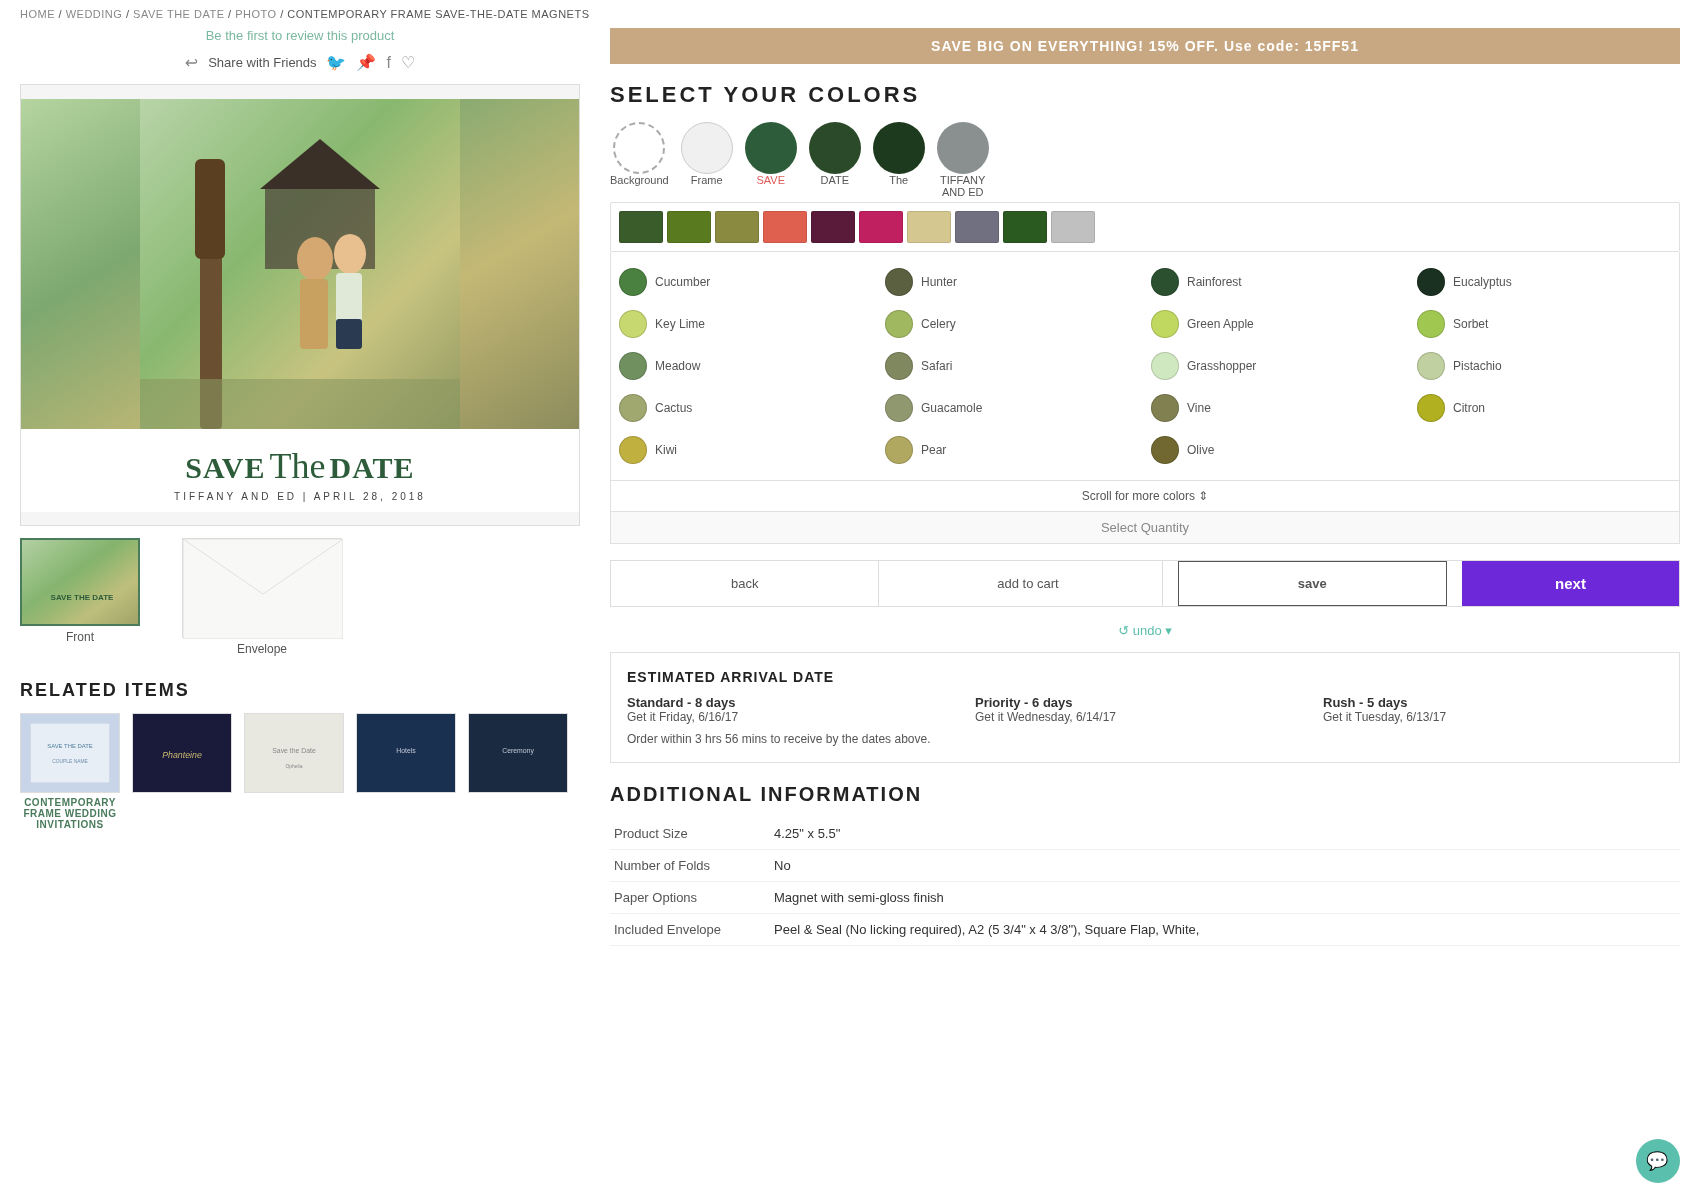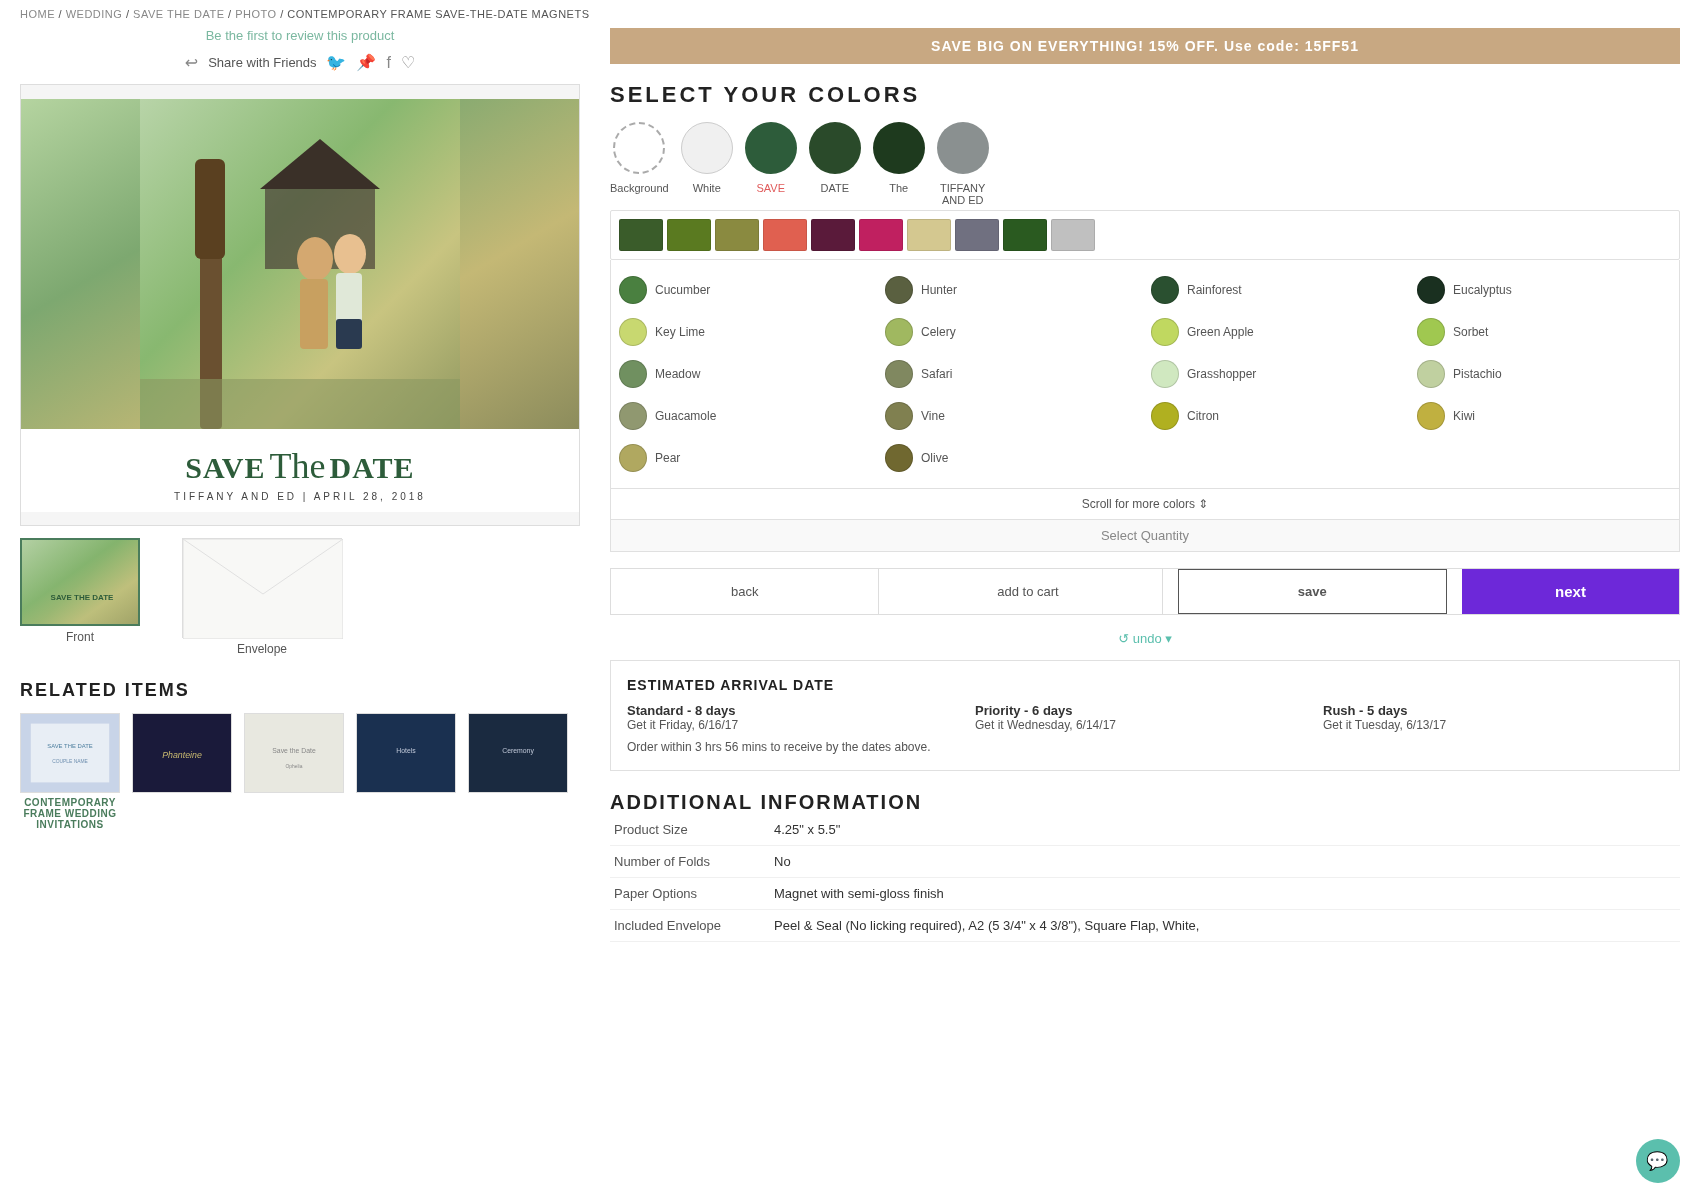--- a/index.html
+++ b/index.html
@@ -35,21 +35,21 @@
     
     .right-col { flex: 1; }
     
     .promo-banner { background: #c8a882; color: #fff; text-align: center; font-size: 14px; font-weight: bold; padding: 10px; letter-spacing: 1px; margin-bottom: 18px; }
 
     .section-heading { font-size: 22px; font-weight: bold; letter-spacing: 3px; text-transform: uppercase; color: #222; margin-bottom: 14px; }
 
     
     .color-section { margin-bottom: 16px; }
     .color-swatches-top { display: flex; gap: 12px; margin-bottom: 4px; }
-    .color-swatch-item { display: flex; flex-direction: column; align-items: center; gap: 8px; }
+    .color-swatch-item { display: flex; flex-direction: column; align-items: center; gap: 0; }
     .color-circle { width: 52px; height: 52px; border-radius: 50%; cursor: pointer; border: 2px solid transparent; }
     .color-circle.selected { border: 2px dashed #aaa; }
     .color-label { font-size: 11px; text-align: center; color: #555; }
     .color-label.save-label { color: #e05a5a; }
 
     .color-palette-row { display: flex; gap: 4px; padding: 8px; background: #fff; border: 1px solid #e0e0e0; border-radius: 2px; flex-wrap: wrap; }
     .palette-swatch { width: 44px; height: 32px; cursor: pointer; border-radius: 2px; border: 1px solid rgba(0,0,0,0.1); }
 
     .color-grid { display: grid; grid-template-columns: repeat(4, 1fr); gap: 6px 12px; padding: 12px 8px; border: 1px solid #e0e0e0; border-top: none; }
     .color-option { display: flex; align-items: center; gap: 8px; cursor: pointer; padding: 4px 0; }
@@ -73,21 +73,21 @@
     .arrival-box { border: 1px solid #e0e0e0; padding: 16px; margin-bottom: 20px; }
     .arrival-title { font-size: 14px; font-weight: bold; letter-spacing: 1px; text-transform: uppercase; color: #222; margin-bottom: 10px; }
     .arrival-grid { display: grid; grid-template-columns: repeat(3, 1fr); gap: 8px; margin-bottom: 8px; }
     .arrival-option { }
     .arrival-label { font-size: 13px; font-weight: bold; color: #333; }
     .arrival-date { font-size: 12px; color: #555; }
     .arrival-note { font-size: 12px; color: #555; }
 
     
     .additional-section { margin-top: 10px; }
-    .add-info-title { font-size: 20px; font-weight: bold; letter-spacing: 2px; text-transform: uppercase; color: #222; }
+    .add-info-title { font-size: 20px; font-weight: bold; letter-spacing: 2px; text-transform: uppercase; color: #222; margin-bottom: 12px; }
     .info-table { width: 100%; border-collapse: collapse; }
     .info-table tr td { padding: 8px 4px; border-bottom: 1px solid #f0f0f0; font-size: 13px; }
     .info-table tr td:first-child { color: #555; width: 160px; font-weight: 500; }
     .info-table tr td:last-child { color: #333; }
 
     
     .chat-bubble { position: fixed; bottom: 20px; right: 20px; width: 44px; height: 44px; background: #5bbfad; border-radius: 50%; display: flex; align-items: center; justify-content: center; cursor: pointer; color: #fff; font-size: 18px; }
 
     
     .preview-card { width: 100%; position: relative; }
@@ -267,21 +267,21 @@
     <div class="color-section">
       <h2 class="section-heading">SELECT YOUR COLORS</h2>
 
       <div class="color-swatches-top">
         <div class="color-swatch-item">
           <div class="color-circle selected" style="background:#ffffff; border: 2px dashed #aaa;"></div>
           <span class="color-label">Background</span>
         </div>
         <div class="color-swatch-item">
           <div class="color-circle" style="background:#f0f0f0; border:1px solid #ccc;"></div>
-          <span class="color-label">White</span>
+          <span class="color-label">Frame</span>
         </div>
         <div class="color-swatch-item">
           <div class="color-circle" style="background:#2d5c3a;"></div>
           <span class="color-label save-label">SAVE</span>
         </div>
         <div class="color-swatch-item">
           <div class="color-circle" style="background:#2a4a2a;"></div>
           <span class="color-label">DATE</span>
         </div>
         <div class="color-swatch-item">
@@ -349,20 +349,24 @@
           <div class="color-dot" style="background:#808860;"></div>
           <span class="color-name">Safari</span>
         </div>
         <div class="color-option">
           <div class="color-dot" style="background:#d0e8c0;"></div>
           <span class="color-name">Grasshopper</span>
         </div>
         <div class="color-option">
           <div class="color-dot" style="background:#c0d0a0;"></div>
           <span class="color-name">Pistachio</span>
+        </div>
+        <div class="color-option">
+          <div class="color-dot" style="background:#a0a870;"></div>
+          <span class="color-name">Cactus</span>
         </div>
         <div class="color-option">
           <div class="color-dot" style="background:#909870;"></div>
           <span class="color-name">Guacamole</span>
         </div>
         <div class="color-option">
           <div class="color-dot" style="background:#808050;"></div>
           <span class="color-name">Vine</span>
         </div>
         <div class="color-option">

